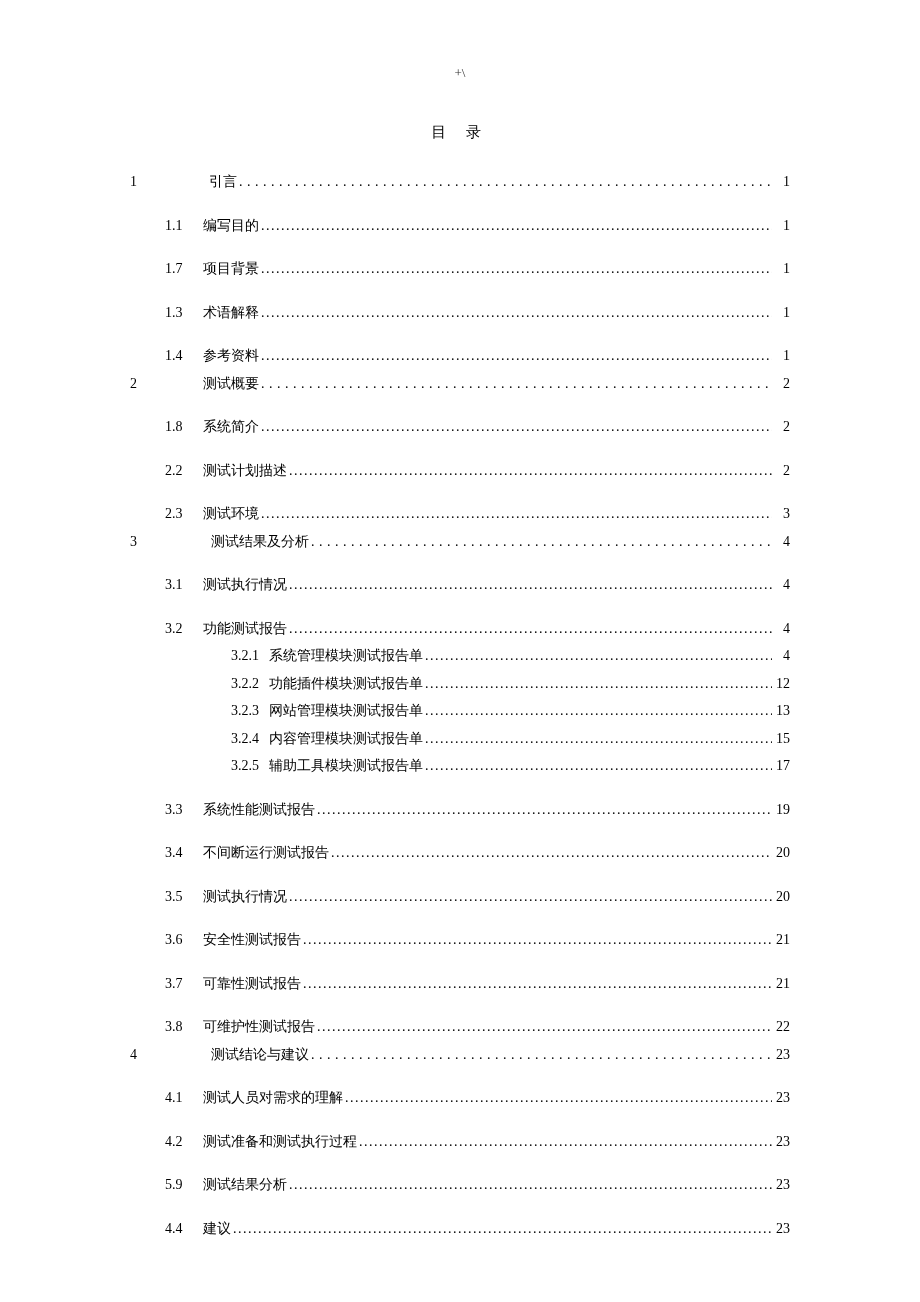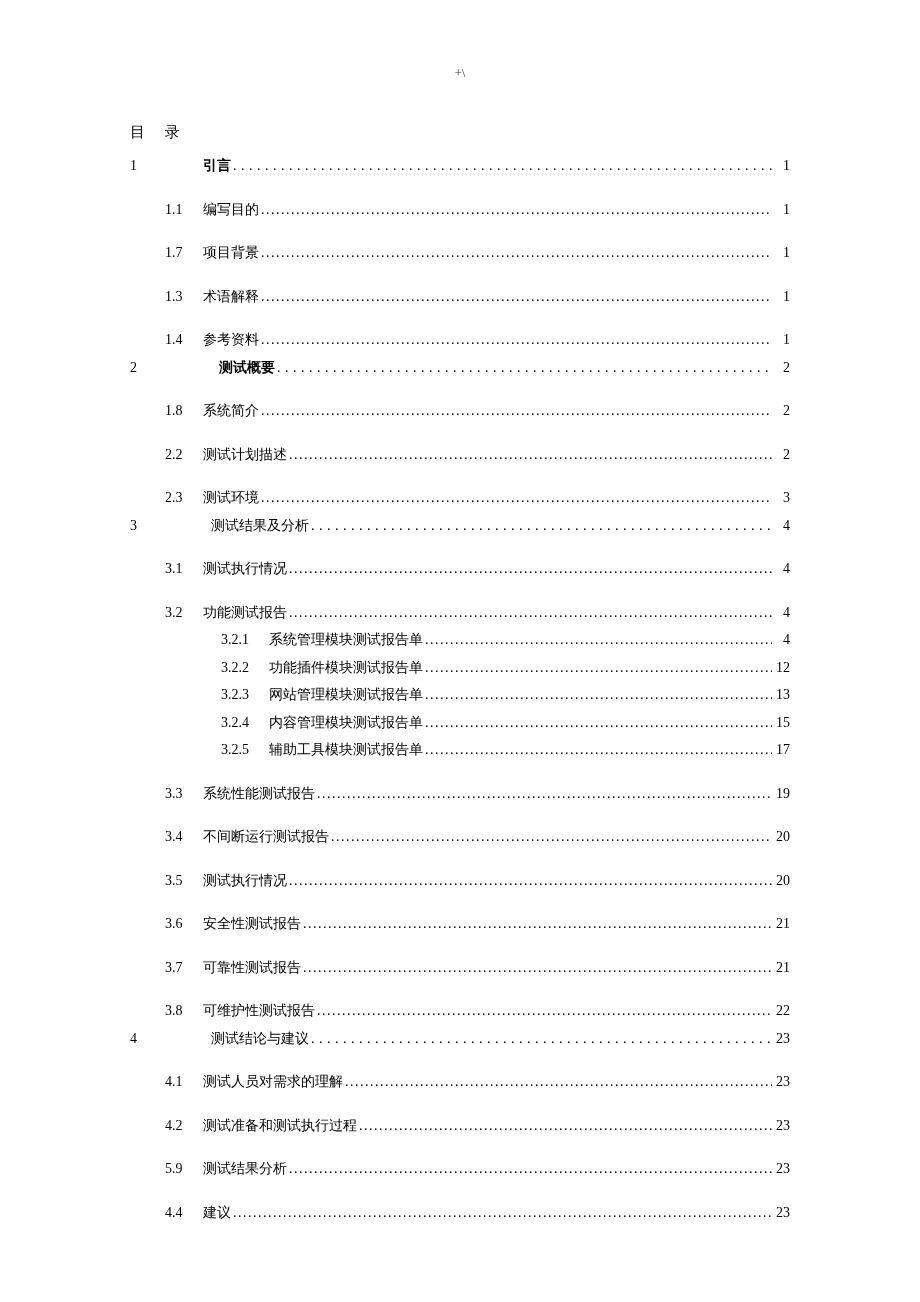--- a/index.html
+++ b/index.html
@@ -17,25 +17,25 @@
     .page {
       padding: 65px 130px 0 130px;
     }
     .header-mark {
       text-align: center;
       font-size: 13px;
       color: #333;
       margin-bottom: 42px;
     }
     .toc-title {
-      text-align: left;
+      text-align: center;
       font-size: 15px;
       color: #000;
       letter-spacing: 8px;
-      margin-bottom: 8px;
+      margin-bottom: 24px;
     }
     .toc-entry {
       display: flex;
       align-items: baseline;
       font-size: 14px;
       color: #000;
       line-height: 1.68;
       white-space: nowrap;
     }
     .col-num1 {
@@ -51,21 +51,21 @@
       font-family: "Times New Roman", serif;
       margin-top: 20px;
     }
     .col-num3 {
       width: 18px;
       flex-shrink: 0;
     }
     .col-num3b {
       width: 48px;
       flex-shrink: 0;
-      text-align: left;
+      text-align: center;
       font-family: "Times New Roman", serif;
     }
     .label {
       flex-shrink: 0;
     }
     .leader {
       flex: 1;
       overflow: hidden;
       margin: 0 2px;
       letter-spacing: 1.5px;
@@ -84,21 +84,21 @@
 </head>
 <body>
 
 <div class="page">
   <div class="header-mark">+\</div>
   <div class="toc-title">目 录</div>
   <div id="toc-list">
       <div class="toc-entry">
         <span class="col-num1">1</span>
         <span class="col-num2"></span>
-        <span class="label" style="margin-left: 0px; font-weight: bold;">引言</span>
+        <span class="label" style="margin-left: 6px;">引言</span>
         <span class="leader sparse">........................................................................................................................................................................................................</span>
         <span class="page-num">1</span>
       </div>
       <div class="toc-entry">
         <span class="col-num1"></span>
         <span class="col-num2">1.1</span>
         <span class="label">编写目的</span>
         <span class="leader">........................................................................................................................................................................................................</span>
         <span class="page-num">1</span>
       </div>
@@ -119,21 +119,21 @@
       <div class="toc-entry">
         <span class="col-num1"></span>
         <span class="col-num2">1.4</span>
         <span class="label">参考资料</span>
         <span class="leader">........................................................................................................................................................................................................</span>
         <span class="page-num">1</span>
       </div>
       <div class="toc-entry">
         <span class="col-num1">2</span>
         <span class="col-num2"></span>
-        <span class="label" style="margin-left: 16px; font-weight: bold;">测试概要</span>
+        <span class="label" style="margin-left: 0px;">测试概要</span>
         <span class="leader sparse">........................................................................................................................................................................................................</span>
         <span class="page-num">2</span>
       </div>
       <div class="toc-entry">
         <span class="col-num1"></span>
         <span class="col-num2">1.8</span>
         <span class="label">系统简介</span>
         <span class="leader">........................................................................................................................................................................................................</span>
         <span class="page-num">2</span>
       </div>

